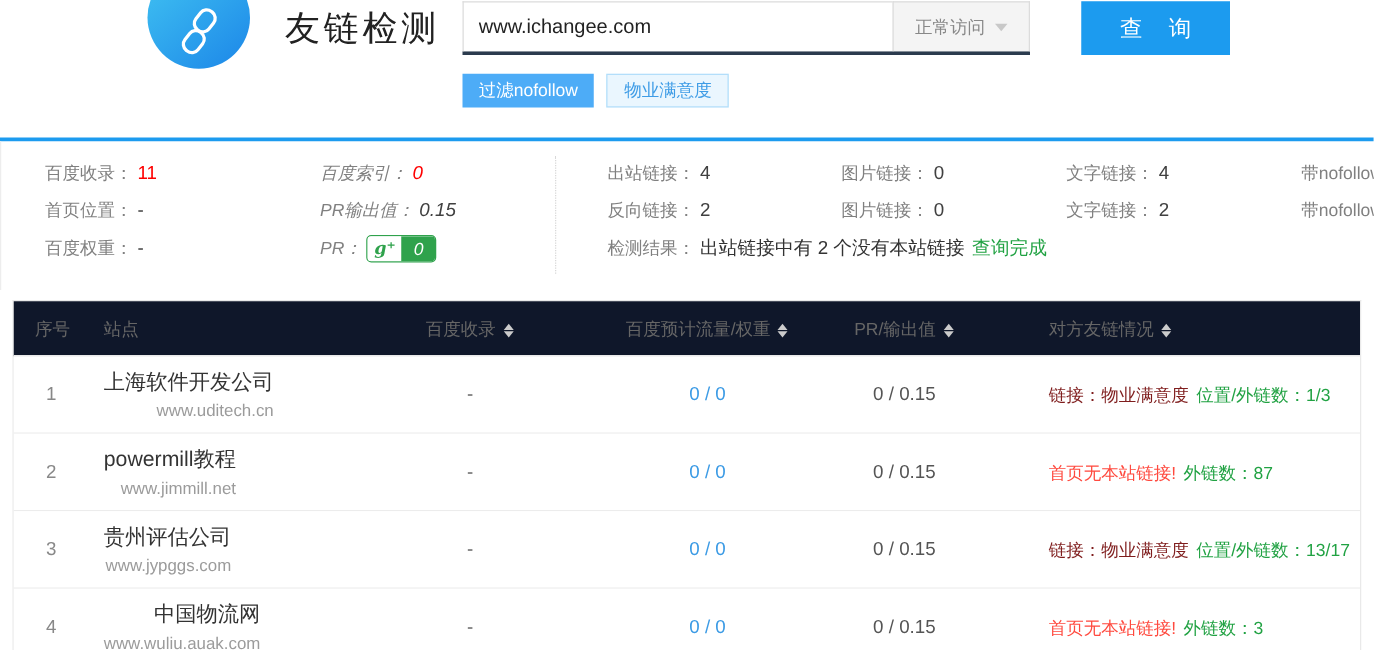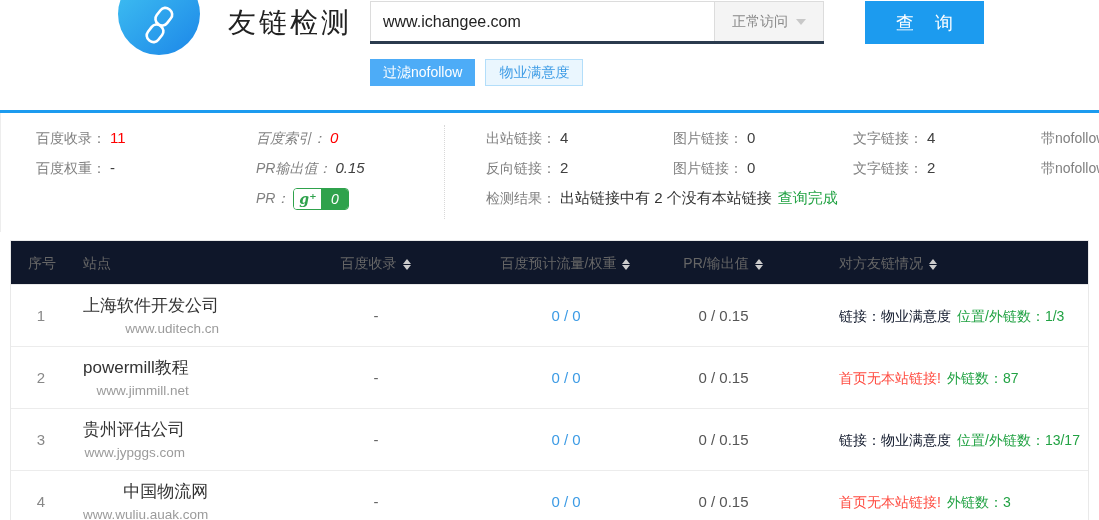--- a/index.html
+++ b/index.html
@@ -77,21 +77,21 @@
   .trow { position:relative; height:62px; border-bottom:1px solid #ececec; background:#fff; }
   .td { position:absolute; top:0; height:62px; line-height:62px; font-size:15px; white-space:nowrap; }
   .td-index { left:5px; width:50px; text-align:center; color:#888; }
   .td-site { left:72px; top:9px; height:auto; line-height:normal;text-align:right; }
   .site-name { font-size:17px; color:#333; cursor:pointer; }
   .site-domain { font-size:13.5px; color:#9b9b9b; margin-top:4px; }
   .td-dash { left:300px; width:130px; text-align:center; color:#666; }
   .td-traffic { left:455px; width:200px; text-align:center; color:#3c9be5; cursor:pointer; }
   .td-pr { left:630px; width:165px; text-align:center; color:#555; }
   .td-status { left:828px; font-size:14px; }
-  .st-blue { color:#0f172a; cursor:pointer; }
+  .st-blue { color:#7f1d1d; cursor:pointer; }
   .st-red { color:#ff4a3f; }
   .st-green { color:#21a243; margin-left:6px; }
 </style>
 </head>
 <body>
 
 <div class="page">
 
   <div class="logo-circle">
     <svg width="42" height="42" viewBox="0 0 48 48" fill="none">
@@ -117,20 +117,23 @@
     <button class="btn-open">物业满意度</button>
   </div>
 
   <div class="blue-rule"></div>
 
   <div class="summary">
 
     <div class="stat-group g1">
       <div class="stat-line">
         <span class="lbl">百度收录：</span><span class="val red">11</span>
+      </div>
+      <div class="stat-line">
+        <span class="lbl">首页位置：</span><span class="val">-</span>
       </div>
       <div class="stat-line">
         <span class="lbl">百度权重：</span><span class="val">-</span>
       </div>
     </div>
 
     <div class="stat-group g2">
       <div class="stat-line">
         <span class="lbl">百度索引：</span><span class="val red">0</span>
       </div>

